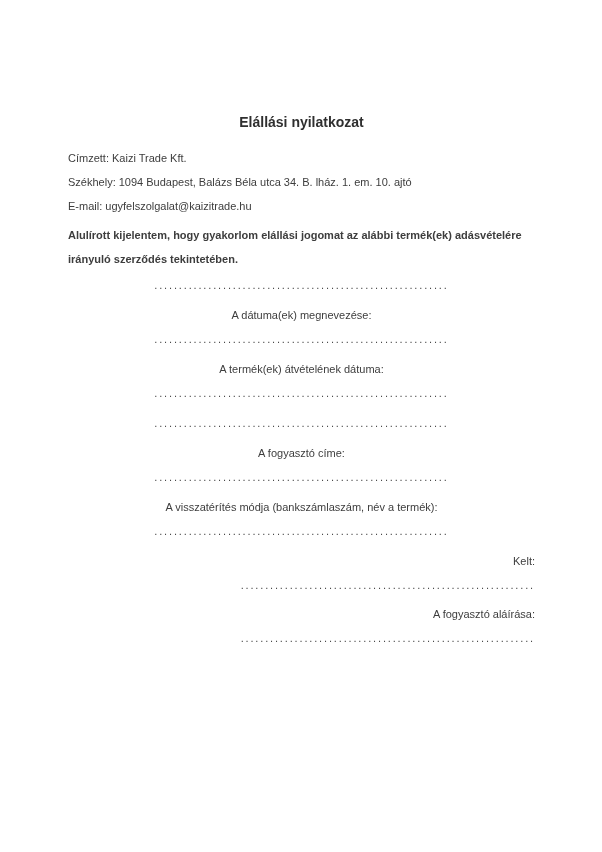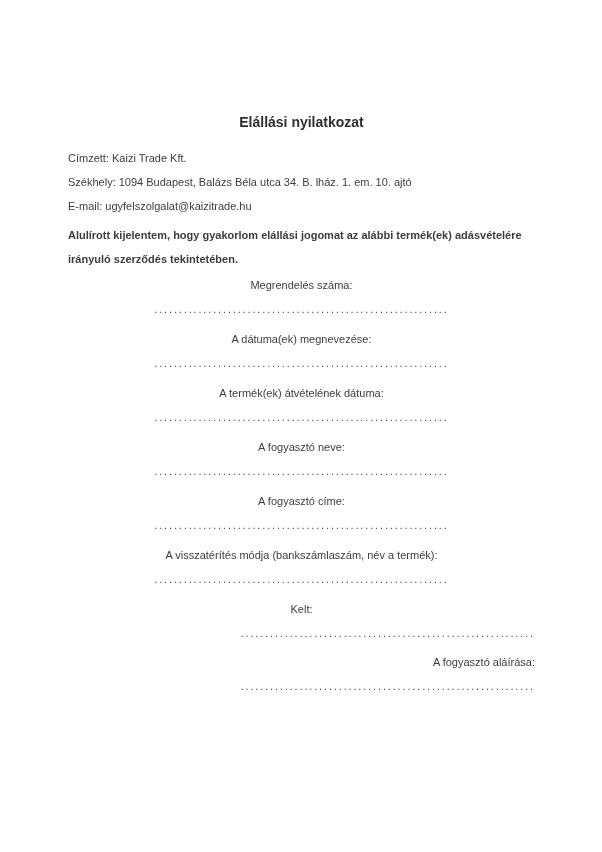--- a/index.html
+++ b/index.html
@@ -20,21 +20,21 @@
     font-size: 14px;
     font-weight: bold;
     line-height: 20px;
     text-align: center;
     color: #2f2f2f;
   }
   .line { margin: 0; line-height: 24px; }
   .para { margin: 5px 0 2px 0; line-height: 24px; font-weight: bold; }
   .field { margin: 0 0 6px 0; }
   .field .label { line-height: 24px; text-align: center; }
-  .field.right .label { }
+  .field.right .label { text-align: right; }
   .dots {
     line-height: 24px;
     letter-spacing: 1.85px;
     white-space: nowrap;
     overflow: hidden;
     text-align: center;
     color: #4a4a4a;
   }
   .field.right .dots { text-align: right; }
   .sig { margin-top: 0; }
@@ -47,36 +47,34 @@
 <div class="page">
   <h1 class="doc-title">Elállási nyilatkozat</h1>
 
   <p class="line">Címzett: Kaizi Trade Kft.</p>
   <p class="line">Székhely: 1094 Budapest, Balázs Béla utca 34. B. lház. 1. em. 10. ajtó</p>
   <p class="line">E-mail: ugyfelszolgalat@kaizitrade.hu</p>
 
   <p class="para">Alulírott kijelentem, hogy gyakorlom elállási jogomat az alábbi termék(ek) adásvételére irányuló szerződés tekintetében.</p>
 
   <div class="field center">
-    <div class="label">Megrendelés száma:</div>
     <div class="dots">............................................................</div>
   </div>
 
   <div class="field center">
     <div class="label">A dátuma(ek) megnevezése:</div>
     <div class="dots">............................................................</div>
   </div>
 
   <div class="field center">
     <div class="label">A termék(ek) átvételének dátuma:</div>
     <div class="dots">............................................................</div>
   </div>
 
   <div class="field center">
-    <div class="label">A fogyasztó neve:</div>
     <div class="dots">............................................................</div>
   </div>
 
   <div class="field center">
     <div class="label">A fogyasztó címe:</div>
     <div class="dots">............................................................</div>
   </div>
 
   <div class="field center">
     <div class="label">A visszatérítés módja (bankszámlaszám, név a termék):</div>

